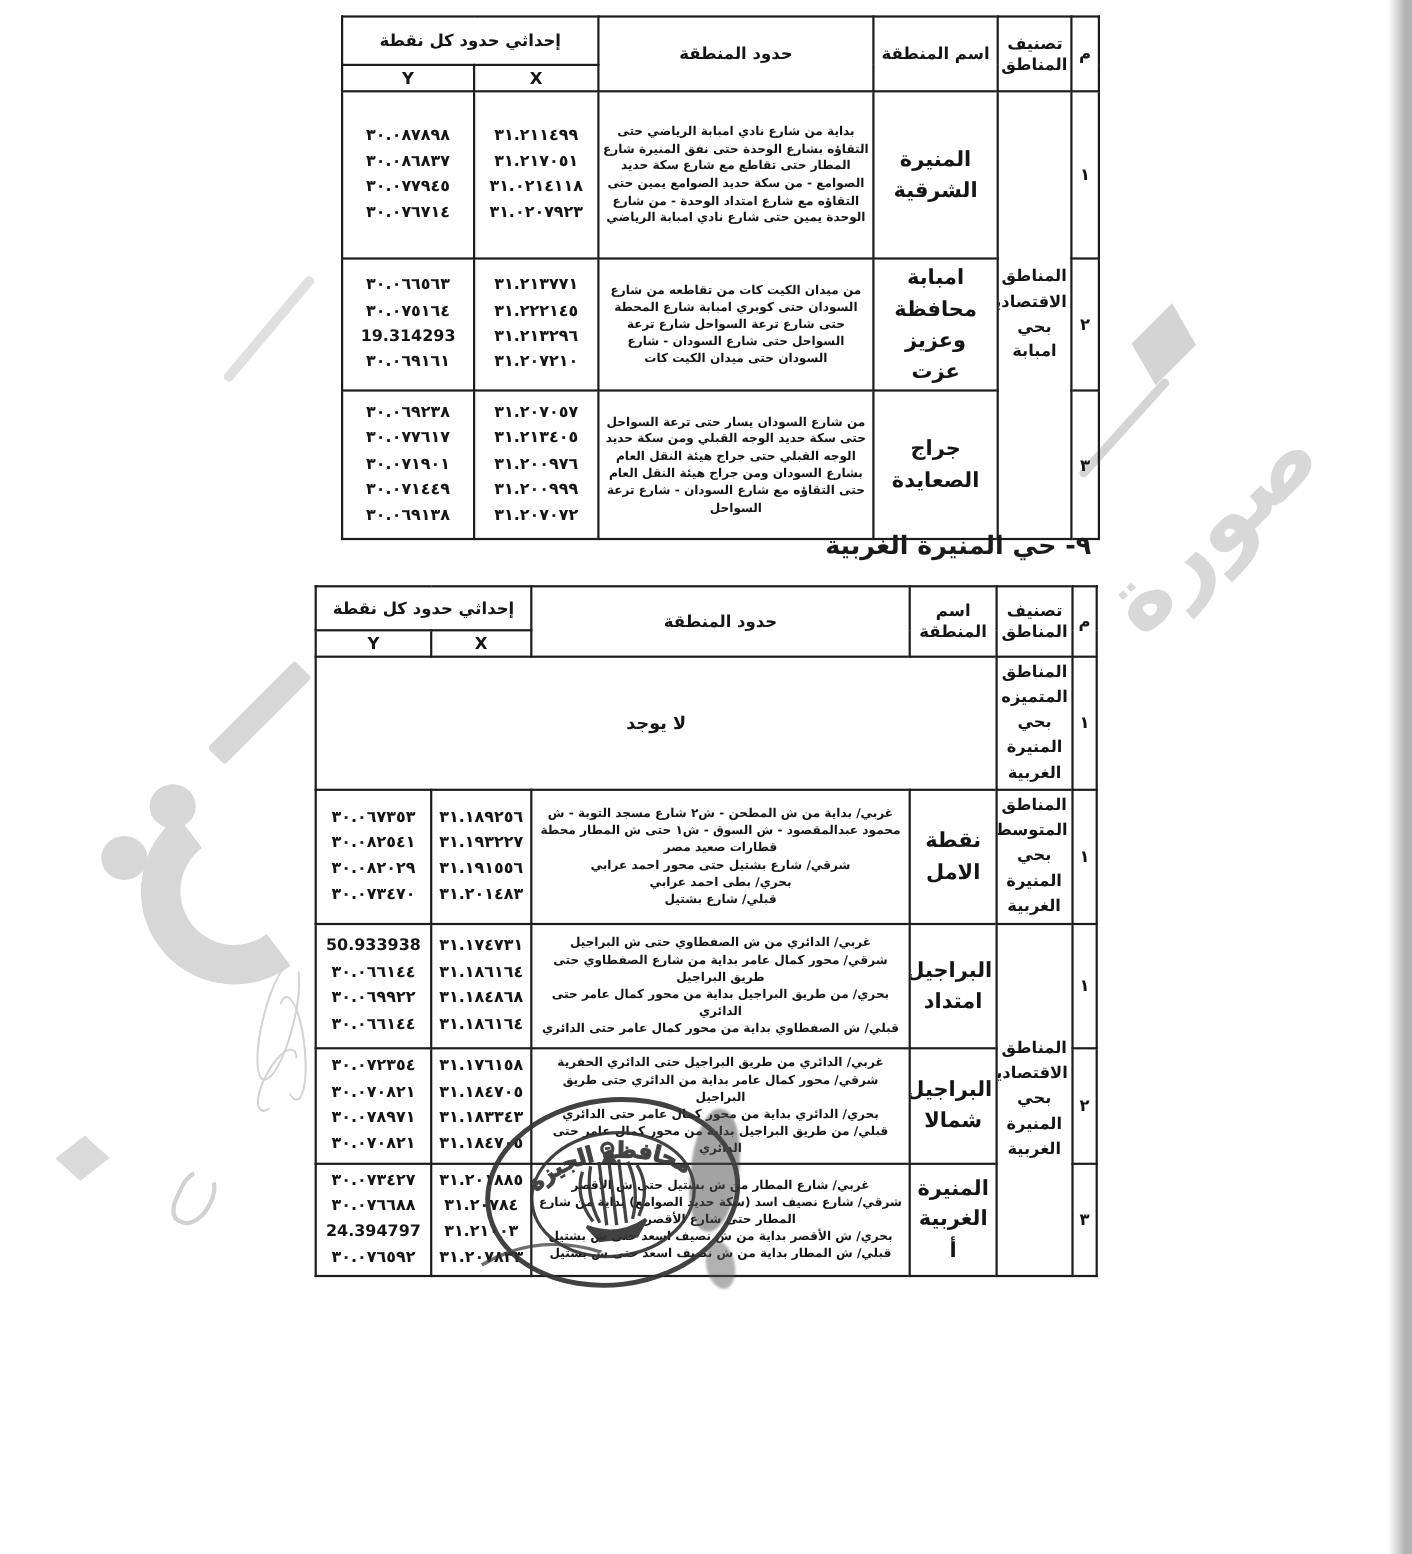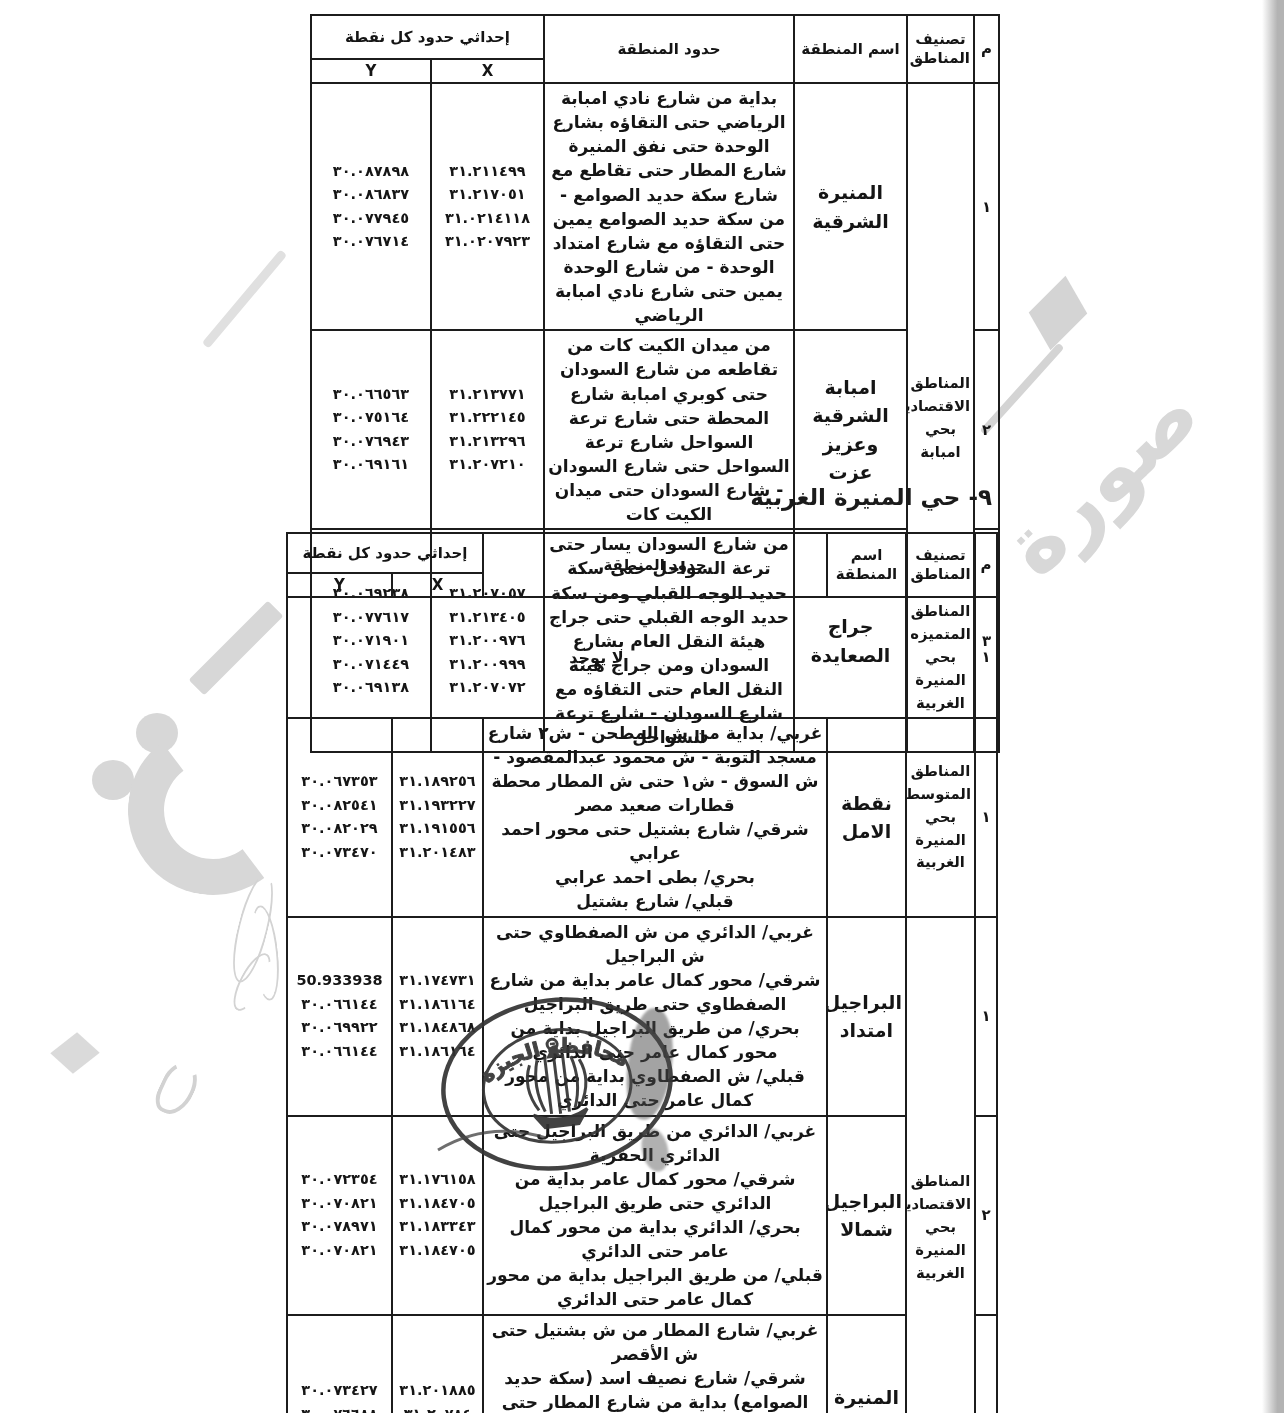--- a/index.html
+++ b/index.html
@@ -7,21 +7,21 @@
         font-family:"DejaVu Sans",sans-serif;color:#1b1b1b;direction:rtl;}
   
   table.tbl{border-collapse:collapse;table-layout:fixed;position:absolute;direction:rtl;
             background:transparent;z-index:2;}
   table.tbl td,table.tbl th{border:2px solid #1c1c1c;font-weight:bold;color:#151515;
             vertical-align:middle;text-align:center;padding:2px 3px;overflow:hidden;}
   .hdr{font-size:15px;line-height:1.25;}
   .xy{font-size:15px;font-family:"DejaVu Sans",sans-serif;}
   .num{direction:ltr;unicode-bidi:isolate;white-space:pre-line;font-size:14.5px;
        line-height:1.62;letter-spacing:.4px;}
-  .bounds{font-size:17px;line-height:1.42;white-space:pre-line;}
+  .bounds{font-size:11px;line-height:1.42;white-space:pre-line;}
   .zone{font-size:19px;line-height:1.5;}
   .cls{font-size:14.8px;line-height:1.55;}
   .mcol{font-size:15px;}
   .none-cell{font-size:16px;}
   
   #heading{position:absolute;top:484px;right:292px;font-size:23px;font-weight:bold;z-index:2;}
   
   .wm{position:absolute;z-index:0;}
   #wm-sura{top:430px;left:985px;font-size:84px;font-weight:bold;color:#d8d8d8;
            transform:rotate(-44deg);letter-spacing:2px;}
@@ -102,29 +102,29 @@
 ٣١.٢١٧٠٥١
 ٣١.٠٢١٤١١٨
 ٣١.٠٢٠٧٩٢٣</td>
       <td class="num">٣٠.٠٨٧٨٩٨
 ٣٠.٠٨٦٨٣٧
 ٣٠.٠٧٧٩٤٥
 ٣٠.٠٧٦٧١٤</td>
     </tr>
     <tr style="height:113px">
       <td class="mcol">٢</td>
-      <td class="zone">امبابة الشرقية وعزيز عزت</td>
+      <td class="zone">امبابة محافظة وعزيز عزت</td>
       <td class="bounds">من ميدان الكيت كات من تقاطعه من شارع السودان حتى كوبري امبابة شارع المحطة حتى شارع ترعة السواحل شارع ترعة السواحل حتى شارع السودان - شارع السودان حتى ميدان الكيت كات</td>
       <td class="num">٣١.٢١٣٧٧١
 ٣١.٢٢٢١٤٥
 ٣١.٢١٣٢٩٦
 ٣١.٢٠٧٢١٠</td>
       <td class="num">٣٠.٠٦٦٥٦٣
 ٣٠.٠٧٥١٦٤
-٣٠.٠٧٦٩٤٣
+19.314293
 ٣٠.٠٦٩١٦١</td>
     </tr>
     <tr style="height:135px">
       <td class="mcol">٣</td>
       <td class="zone">جراج الصعايدة</td>
       <td class="bounds">من شارع السودان يسار حتى ترعة السواحل حتى سكة حديد الوجه القبلي ومن سكة حديد الوجه القبلي حتى جراج هيئة النقل العام بشارع السودان ومن جراج هيئة النقل العام حتى التقاؤه مع شارع السودان - شارع ترعة السواحل</td>
       <td class="num">٣١.٢٠٧٠٥٧
 ٣١.٢١٣٤٠٥
 ٣١.٢٠٠٩٧٦
 ٣١.٢٠٠٩٩٩

